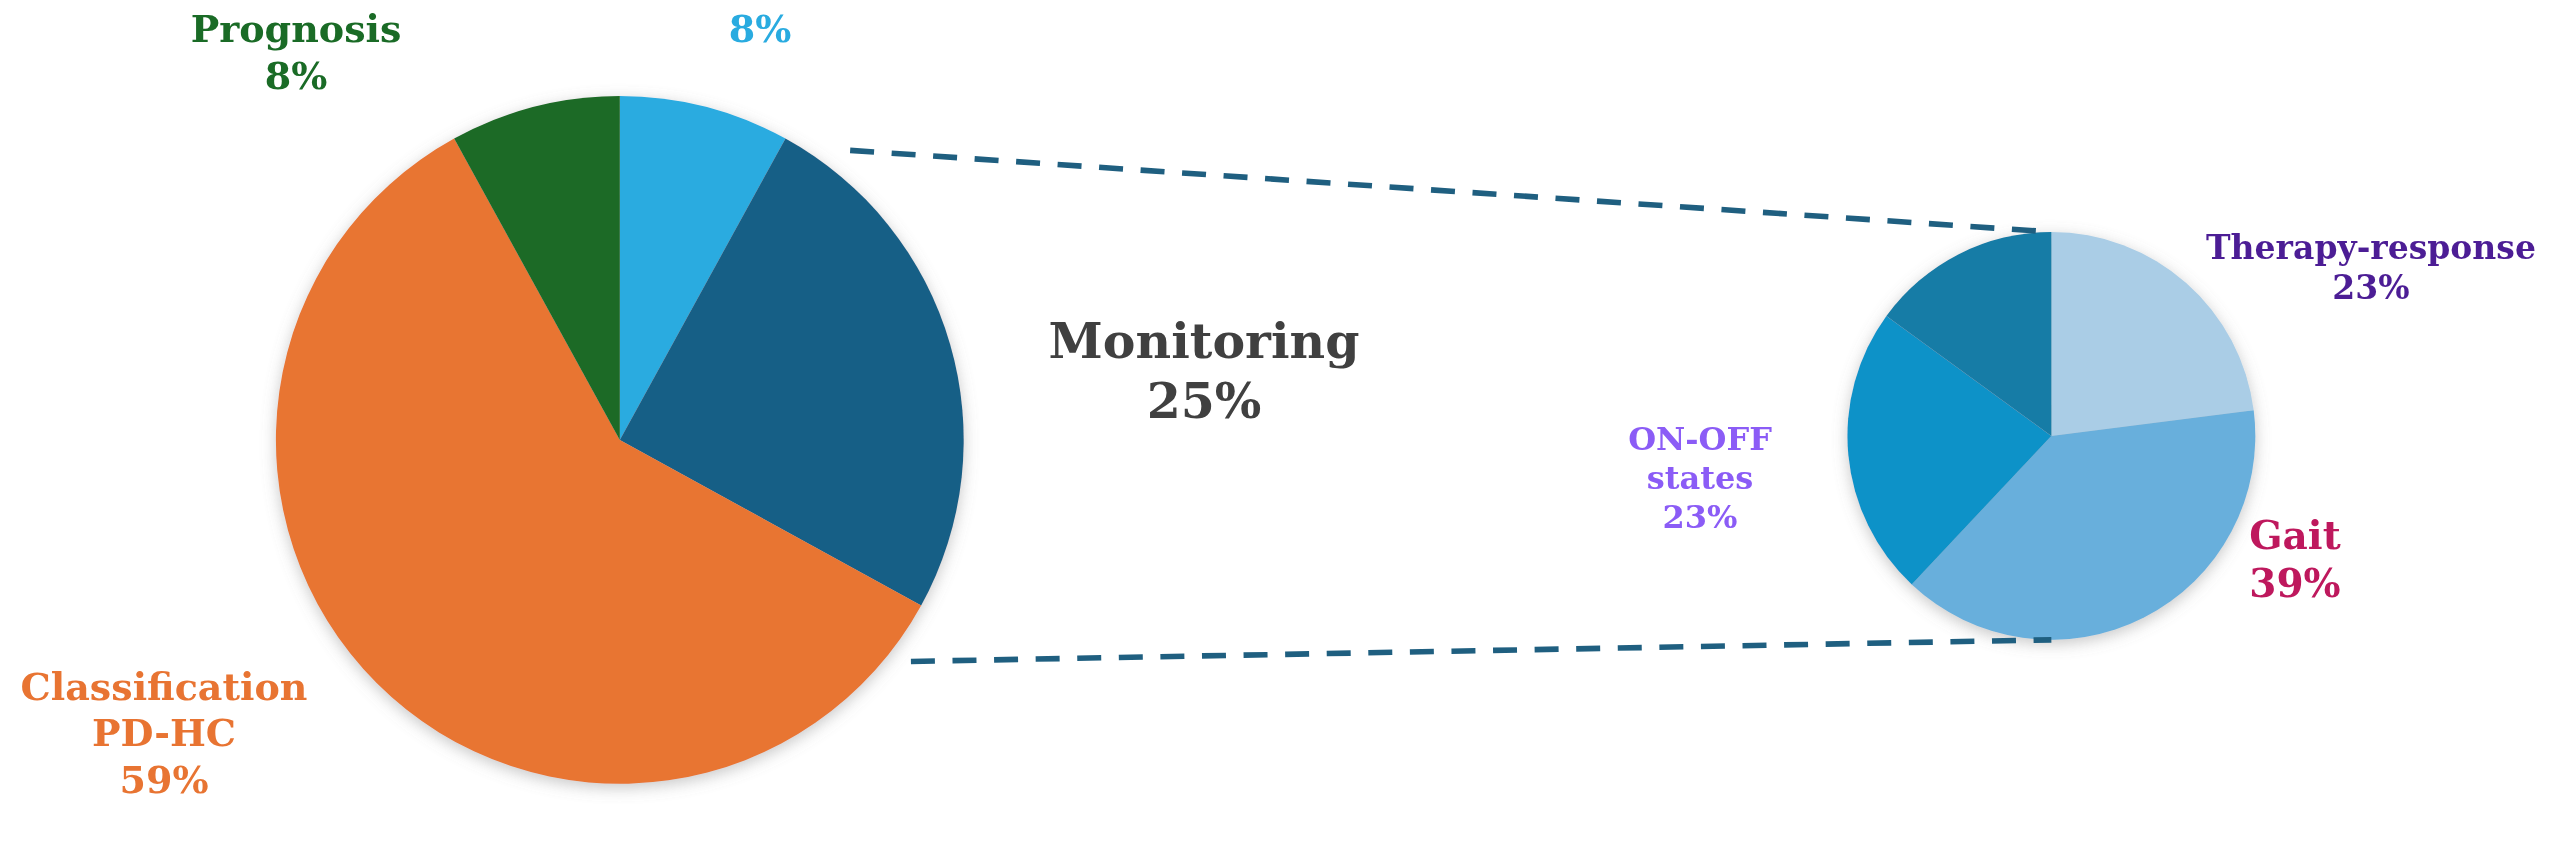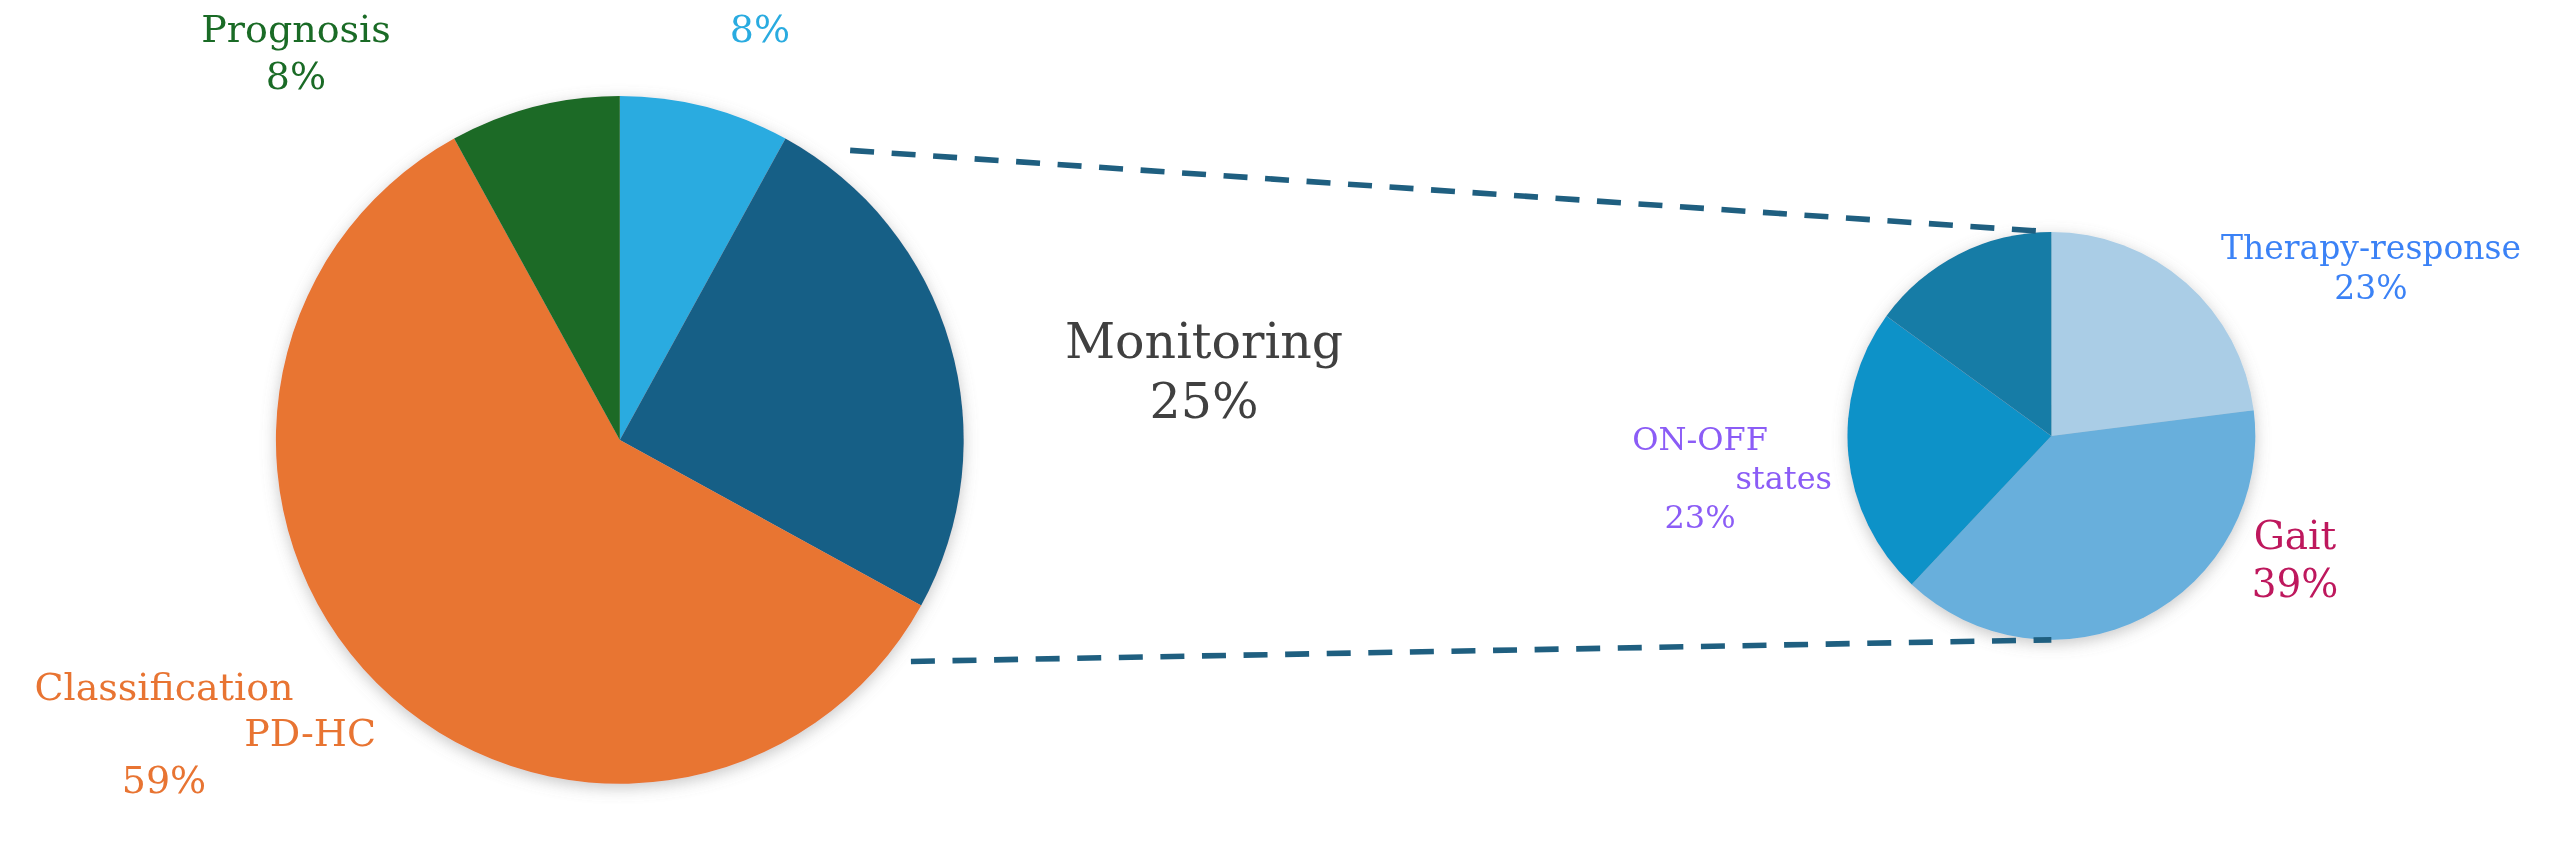--- a/index.html
+++ b/index.html
@@ -21,28 +21,28 @@
   }
   #pies {
     position: absolute;
     left: 0;
     top: 0;
     width: 2576px;
     height: 863px;
   }
   .lbl {
     position: absolute;
-    font-weight: 400;
+    font-weight: 700;
     line-height: 1.22;
     text-align: center;
     white-space: nowrap;
     font-family: "DejaVu Serif", "Liberation Serif", serif;
   }
   .lbl .pct { display: block; }
-  .lbl .l2  { display: block; text-align: right; }
+  .lbl .l2  { display: block; }
 
   
   #label-prognosis {
     left: 136px;  top: 6.4px;
     width: 320px;
     font-size: 38px;
     color: #1A6B26;
   }
   #label-other-classification {
     left: 512px; top: 6.4px;
@@ -73,21 +73,21 @@
   #label-on-off-states {
     left: 1568px; top: 420px;
     width: 264px;
     font-size: 32px;
     color: #8b5cf6;
   }
   #label-therapy-response {
     left: 2167px; top: 228px;
     width: 408px;
     font-size: 33px;
-    color: #3b82f6;
+    color: #4c1d95;
   }
   #label-gait {
     left: 2195px; top: 512px;
     width: 200px;
     font-size: 39px;
     color: #be185d;
   }
 </style>
 </head>
 <body>

